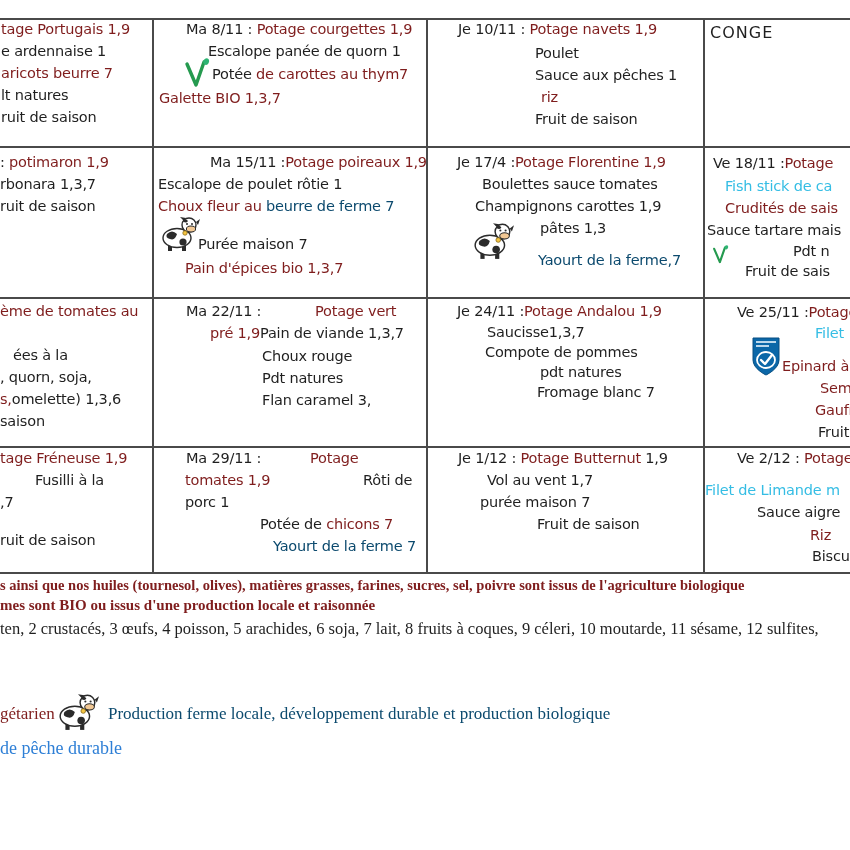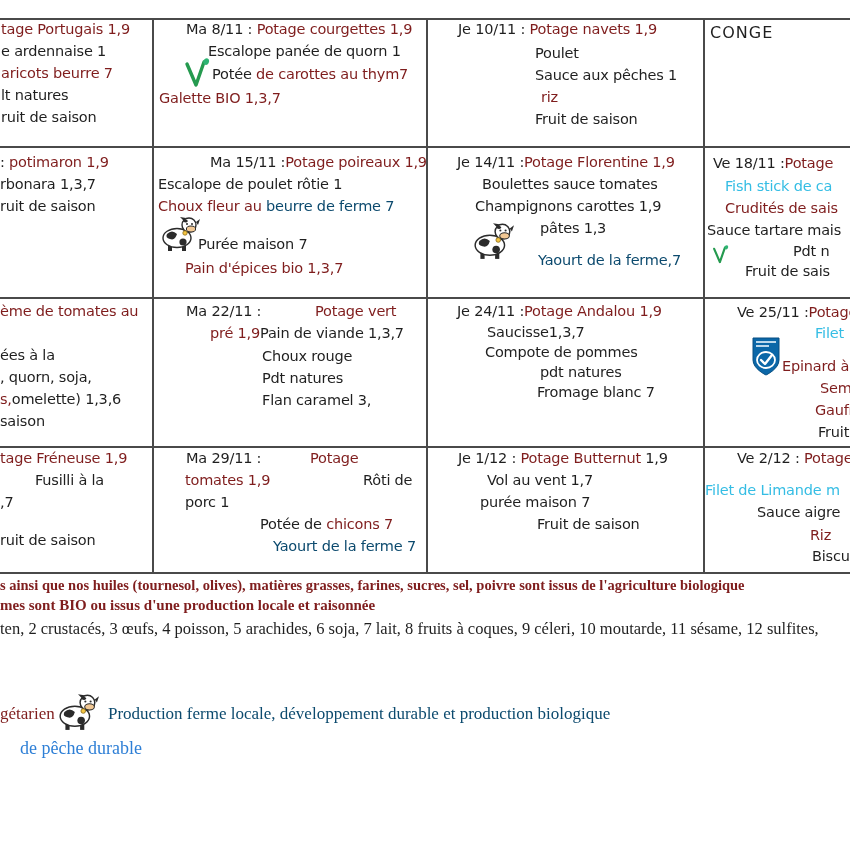--- a/index.html
+++ b/index.html
@@ -7,21 +7,21 @@
         font-family:"DejaVu Sans",sans-serif;}
   .tl{position:absolute;white-space:nowrap;line-height:1.15;}
   .hand{font-family:"DejaVu Sans",sans-serif;font-size:14.5px;letter-spacing:-0.2px;}
   .serif{font-family:"Liberation Serif",serif;}
   .serifb{font-family:"Liberation Serif",serif;font-weight:bold;}
   .conge{font-size:16px;letter-spacing:1px;}
   .c-k{color:#1f1f1f;}
   .c-g{color:#7f1d1d;}
   .c-lg{color:#0c4a6e;}
   .c-c{color:#35bde4;}
-  .c-b{color:#2e7fd6;margin-left:20px;}
+  .c-b{color:#2e7fd6;}
   .gridline{position:absolute;background:#4a4a4a;}
   .hline{height:2px;left:0;width:850px;}
   .vline{width:2px;top:18px;height:556px;}
   .icon{position:absolute;}
   .icon svg{width:100%;height:100%;display:block;}
 </style>
 </head>
 <body>
 
 <div id="page">
@@ -50,33 +50,33 @@
     <div class="tl hand" style="left: 535px; top: 111px;"><span class="c-k">Fruit de saison</span></div>
     <div class="tl hand conge" style="left: 710px; top: 24px;"><span class="c-k">CONGE</span></div>
     <div class="tl hand" style="left: 0px; top: 154px;"><span class="c-k">:</span><span class="c-g"> potimaron 1,9</span></div>
     <div class="tl hand" style="left: 0px; top: 176px;"><span class="c-k">rbonara 1,3,7</span></div>
     <div class="tl hand" style="left: 0px; top: 198px;"><span class="c-k">ruit de saison</span></div>
     <div class="tl hand" style="left: 186px; top: 154px; margin-left: 24px;"><span class="c-k">Ma 15/11 :</span><span class="c-g">Potage poireaux 1,9</span></div>
     <div class="tl hand" style="left: 158px; top: 176px;"><span class="c-k">Escalope de poulet rôtie 1</span></div>
     <div class="tl hand" style="left: 158px; top: 198px;"><span class="c-g">Choux fleur au </span><span class="c-lg">beurre de ferme 7</span></div>
     <div class="tl hand" style="left: 198px; top: 236px;"><span class="c-k">Purée maison 7</span></div>
     <div class="tl hand" style="left: 185px; top: 260px;"><span class="c-g">Pain d'épices bio 1,3,7</span></div>
-    <div class="tl hand" style="left: 457px; top: 154px;"><span class="c-k">Je 14/11 :</span><span class="c-g">Potage Florentine 1,9</span></div>
+    <div class="tl hand" style="left: 457px; top: 154px;"><span class="c-k">Je 17/4 :</span><span class="c-g">Potage Florentine 1,9</span></div>
     <div class="tl hand" style="left: 482px; top: 176px;"><span class="c-k">Boulettes sauce tomates</span></div>
     <div class="tl hand" style="left: 475px; top: 198px;"><span class="c-k">Champignons carottes 1,9</span></div>
     <div class="tl hand" style="left: 540px; top: 220px;"><span class="c-k">pâtes 1,3</span></div>
     <div class="tl hand" style="left: 538px; top: 252px;"><span class="c-lg">Yaourt de la ferme,7</span></div>
     <div class="tl hand" style="left: 713px; top: 155px;"><span class="c-k">Ve 18/11 :</span><span class="c-g">Potage</span></div>
     <div class="tl hand" style="left: 725px; top: 178px;"><span class="c-c">Fish stick de ca</span></div>
     <div class="tl hand" style="left: 725px; top: 200px;"><span class="c-g">Crudités de sais</span></div>
     <div class="tl hand" style="left: 707px; top: 222px;"><span class="c-k">Sauce tartare mais</span></div>
     <div class="tl hand" style="left: 793px; top: 243px;"><span class="c-k">Pdt n</span></div>
     <div class="tl hand" style="left: 745px; top: 263px;"><span class="c-k">Fruit de sais</span></div>
     <div class="tl hand" style="left: 0px; top: 303px;"><span class="c-g">ème de tomates au</span></div>
-    <div class="tl hand" style="left: 0px; top: 347px;"><span class="c-k">ées à la</span></div>
+    <div class="tl hand" style="left: 0px; top: 347px; padding-left: 13px;"><span class="c-k">ées à la</span></div>
     <div class="tl hand" style="left: 0px; top: 369px;"><span class="c-k">, quorn, soja,</span></div>
     <div class="tl hand" style="left: 0px; top: 391px;"><span class="c-g">s,</span><span class="c-k">omelette) 1,3,6</span></div>
     <div class="tl hand" style="left: 0px; top: 413px;"><span class="c-k">saison</span></div>
     <div class="tl hand" style="left: 186px; top: 303px;"><span class="c-k">Ma 22/11 :</span></div>
     <div class="tl hand" style="left: 315px; top: 303px;"><span class="c-g">Potage vert</span></div>
     <div class="tl hand" style="left: 210px; top: 325px;"><span class="c-g">pré 1,9</span><span class="c-k">Pain de viande 1,3,7</span></div>
     <div class="tl hand" style="left: 262px; top: 348px;"><span class="c-k">Choux rouge</span></div>
     <div class="tl hand" style="left: 262px; top: 370px;"><span class="c-k">Pdt natures</span></div>
     <div class="tl hand" style="left: 262px; top: 392px;"><span class="c-k">Flan caramel 3,</span></div>
     <div class="tl hand" style="left: 457px; top: 303px;"><span class="c-k">Je 24/11 :</span><span class="c-g">Potage Andalou 1,9</span></div>

